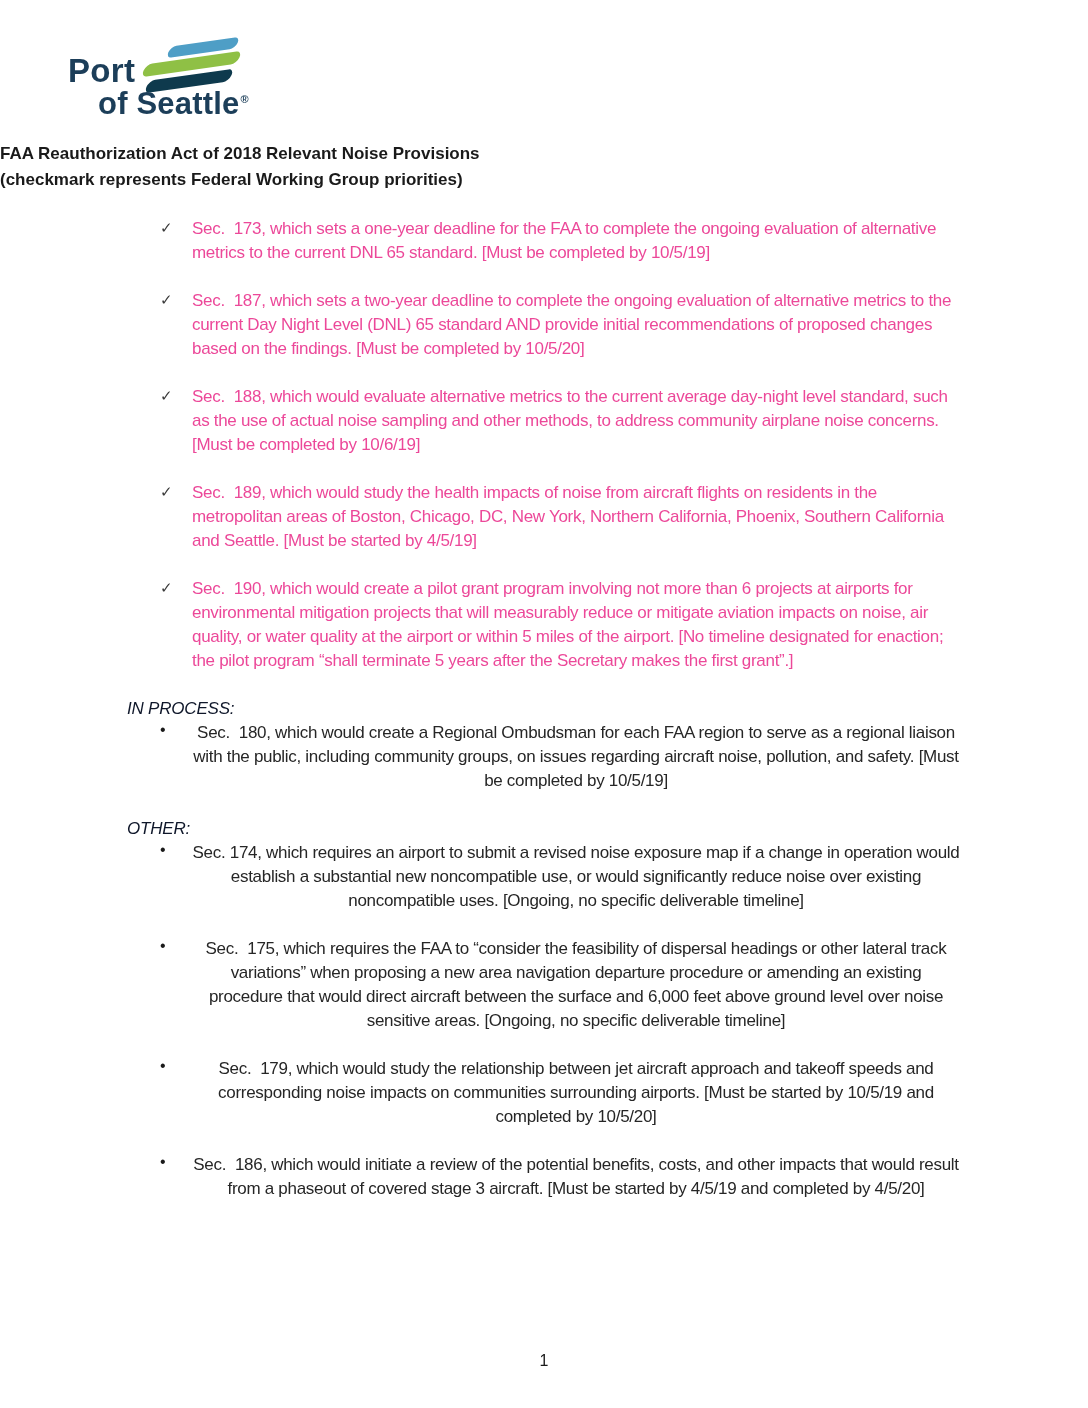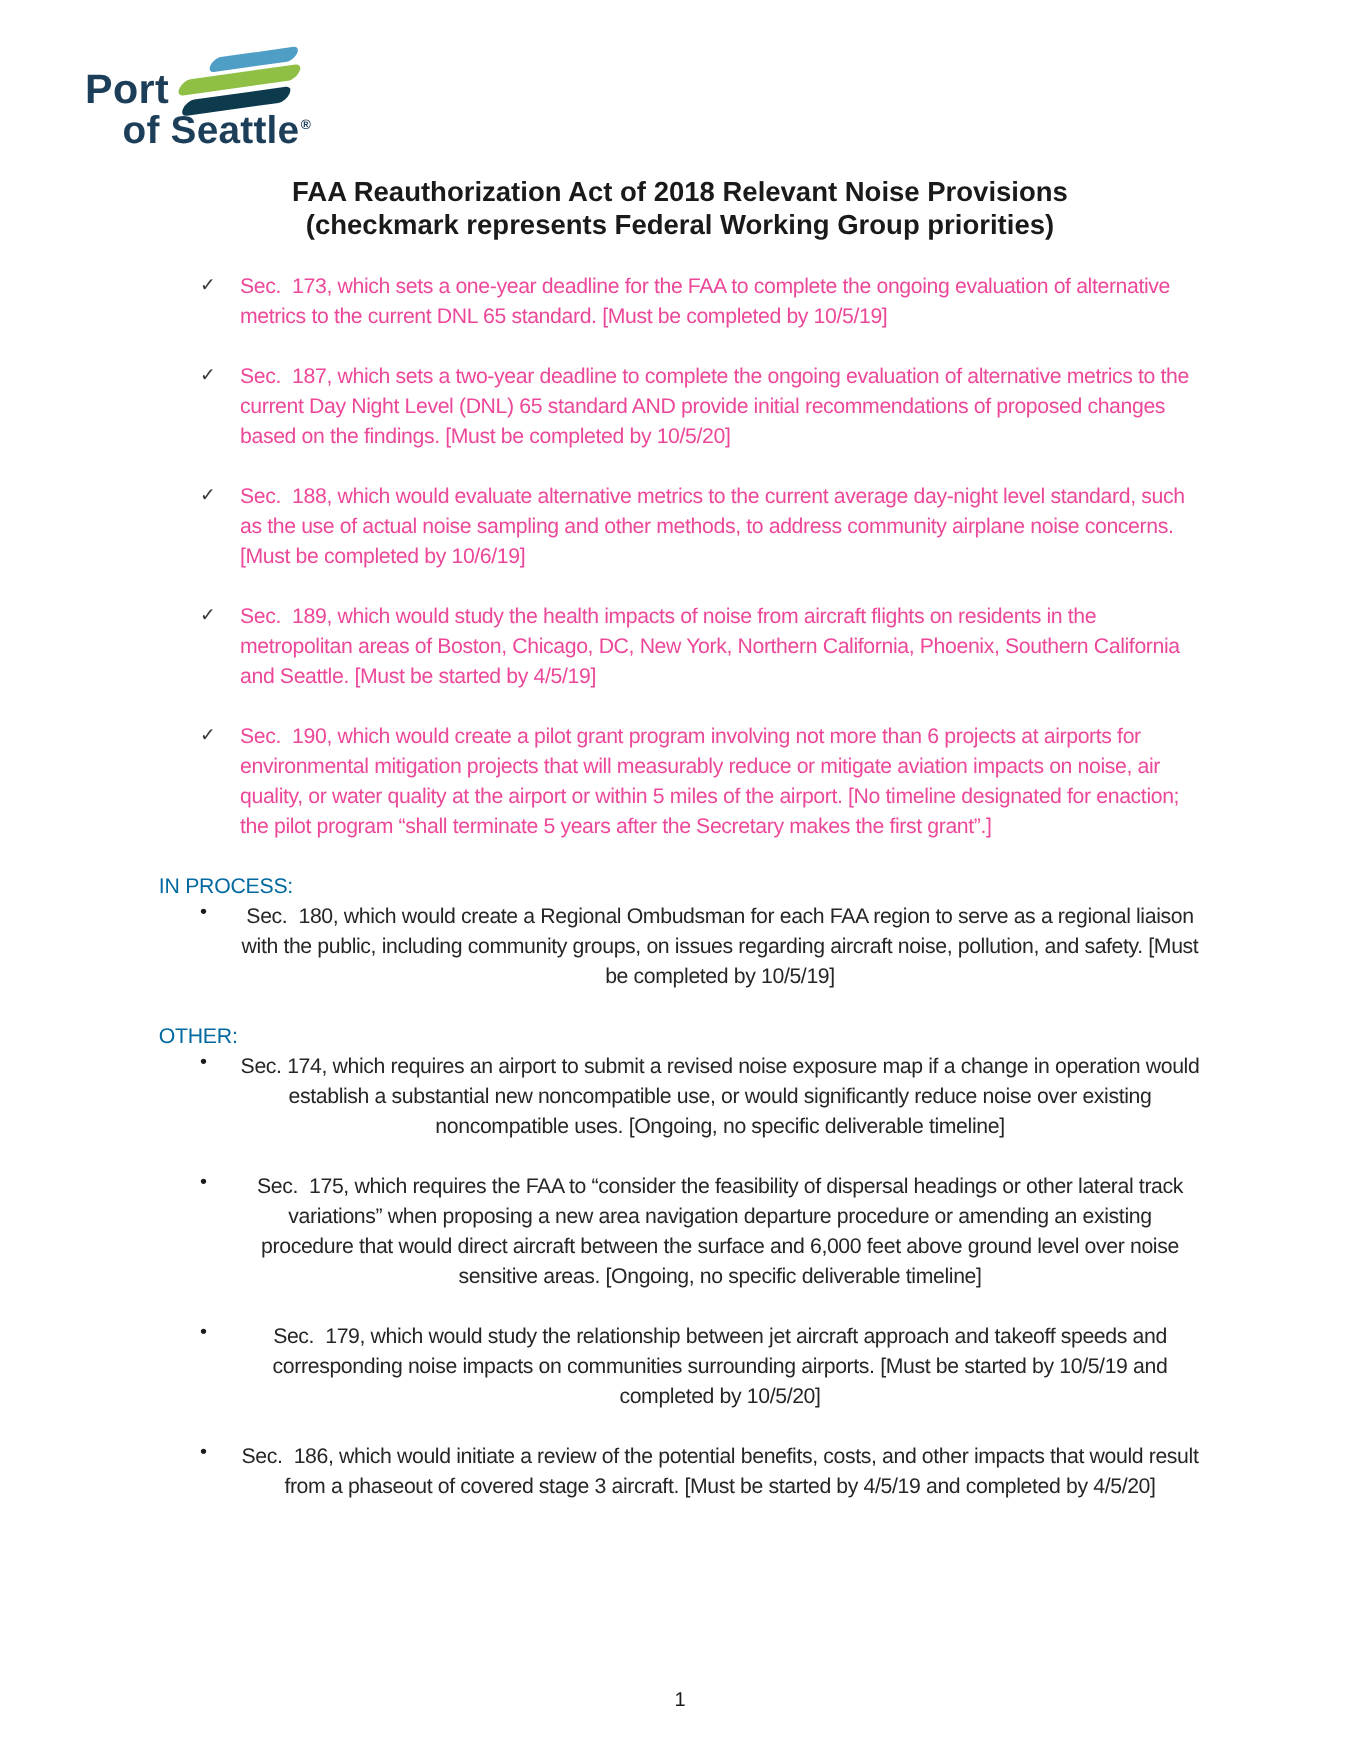--- a/index.html
+++ b/index.html
@@ -23,36 +23,36 @@
   .s-dark{left:6px;top:39px;width:86px;height:12px;}
   .logo-of{position:absolute;left:36px;top:50px;font-size:31px;font-weight:600;letter-spacing:0.2px;}
   .reg{font-size:11px;vertical-align:super;margin-left:1px;}
   .doc-title{
     position:absolute;left:208px;top:36px;width:780px;
     text-align:center;font-weight:bold;font-style:italic;
     font-size:26px;line-height:31px;letter-spacing:-0.3px;
   }
   .subtitle{
     position:absolute;left:0;top:129px;width:100%;
-    text-align:center;font-weight:bold;font-size:22px;line-height:26px;color:#1a1a1a;
+    font-weight:bold;font-size:17px;line-height:26px;color:#1a1a1a;
   }
   
   .content{padding:20px 128px 0 127px;}
   .check-item,.bullet-item{display:flex;margin-left:33px;margin-bottom:24px;}
   .glyph{flex:0 0 32px;}
   .check-glyph{font-size:15px;color:#3a3a3a;padding-top:2px;font-weight:normal;}
   .bullet-glyph{font-size:16px;color:#1a1a1a;}
   .item-text{
     flex:1;font-size:17px;line-height:24px;
     white-space:pre-wrap;letter-spacing:-0.3px;
   }
   .check-item .item-text{font-weight:normal;color:#ec4899;}
   .bullet-item .item-text{font-weight:normal;color:#262626;text-align:center;}
   .section-heading{
-    font-size:17px;line-height:24px;color:#0369a1;
+    font-style:italic;font-size:17px;line-height:24px;color:#0f172a;
     letter-spacing:-0.2px;margin:0;
   }
   
   .footer{position:absolute;left:0;bottom:50px;width:100%;text-align:center;}
   .page-num{font-size:16px;color:#1a1a1a;}
 </style>
 </head>
 <body>
 
 <div class="page">

